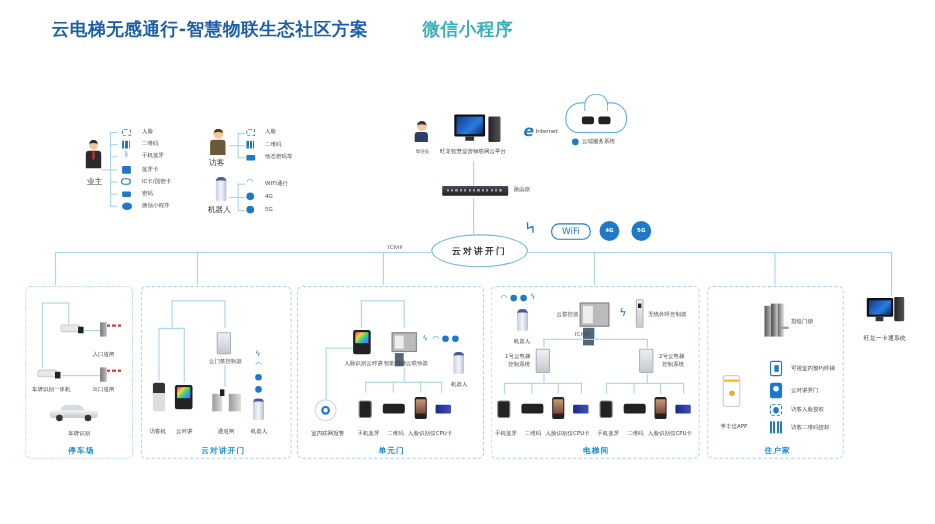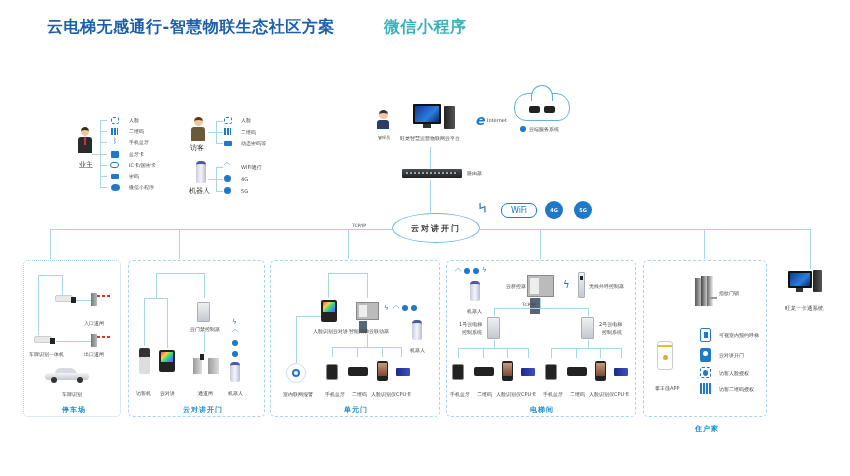--- a/index.html
+++ b/index.html
@@ -343,21 +343,21 @@
     <div style="width:5px;height:5px;background:#fff;border-radius:50%;margin:3px auto;"></div>
   </div>
 <div class="abs" style="left:700px;top:367px;width:11px;height:11px;border:1px dashed #1f78c8;border-radius:2px;">
     <div style="width:5px;height:6px;background:#1f78c8;border-radius:50%;margin:2px auto;"></div>
   </div>
 <div class="abs" style="left:700px;top:383px;width:11px;height:11px;background:repeating-linear-gradient(90deg,#1f78c8 0 2px,#fff 2px 3px),#fff;"></div>
 <div class="abs t5" style="left:719px;top:333px;">可视室内预约呼梯</div>
 <div class="abs t5" style="left:719px;top:353px;">云对讲开门</div>
 <div class="abs t5" style="left:719px;top:371px;">访客人脸授权</div>
 <div class="abs t5" style="left:719px;top:387px;">访客二维码授权</div>
-<div class="zone-label" style="left:695px;top:424px;">住户家</div>
+<div class="zone-label" style="left:695px;top:405px;">住户家</div>
 
 <div class="abs" style="left:788px;top:270px;width:34px;height:24px;">
   <div style="position:absolute;left:0;top:1px;width:24px;height:17px;background:#111;border-radius:1px;padding:2px;">
       <div style="width:100%;height:100%;background:linear-gradient(135deg,#0d3b8a,#2b7de0 60%,#0a2a66);"></div>
     </div>
   <div style="position:absolute;left:8px;top:18px;width:7px;height:4px;background:#333;"></div>
   <div style="position:absolute;left:25px;top:0;width:9px;height:22px;background:linear-gradient(90deg,#222,#555);border-radius:1px;"></div>
 </div>
 <div class="abs t5" style="left:785px;top:306px;font-size:5.5px;">旺龙一卡通系统</div>
 

